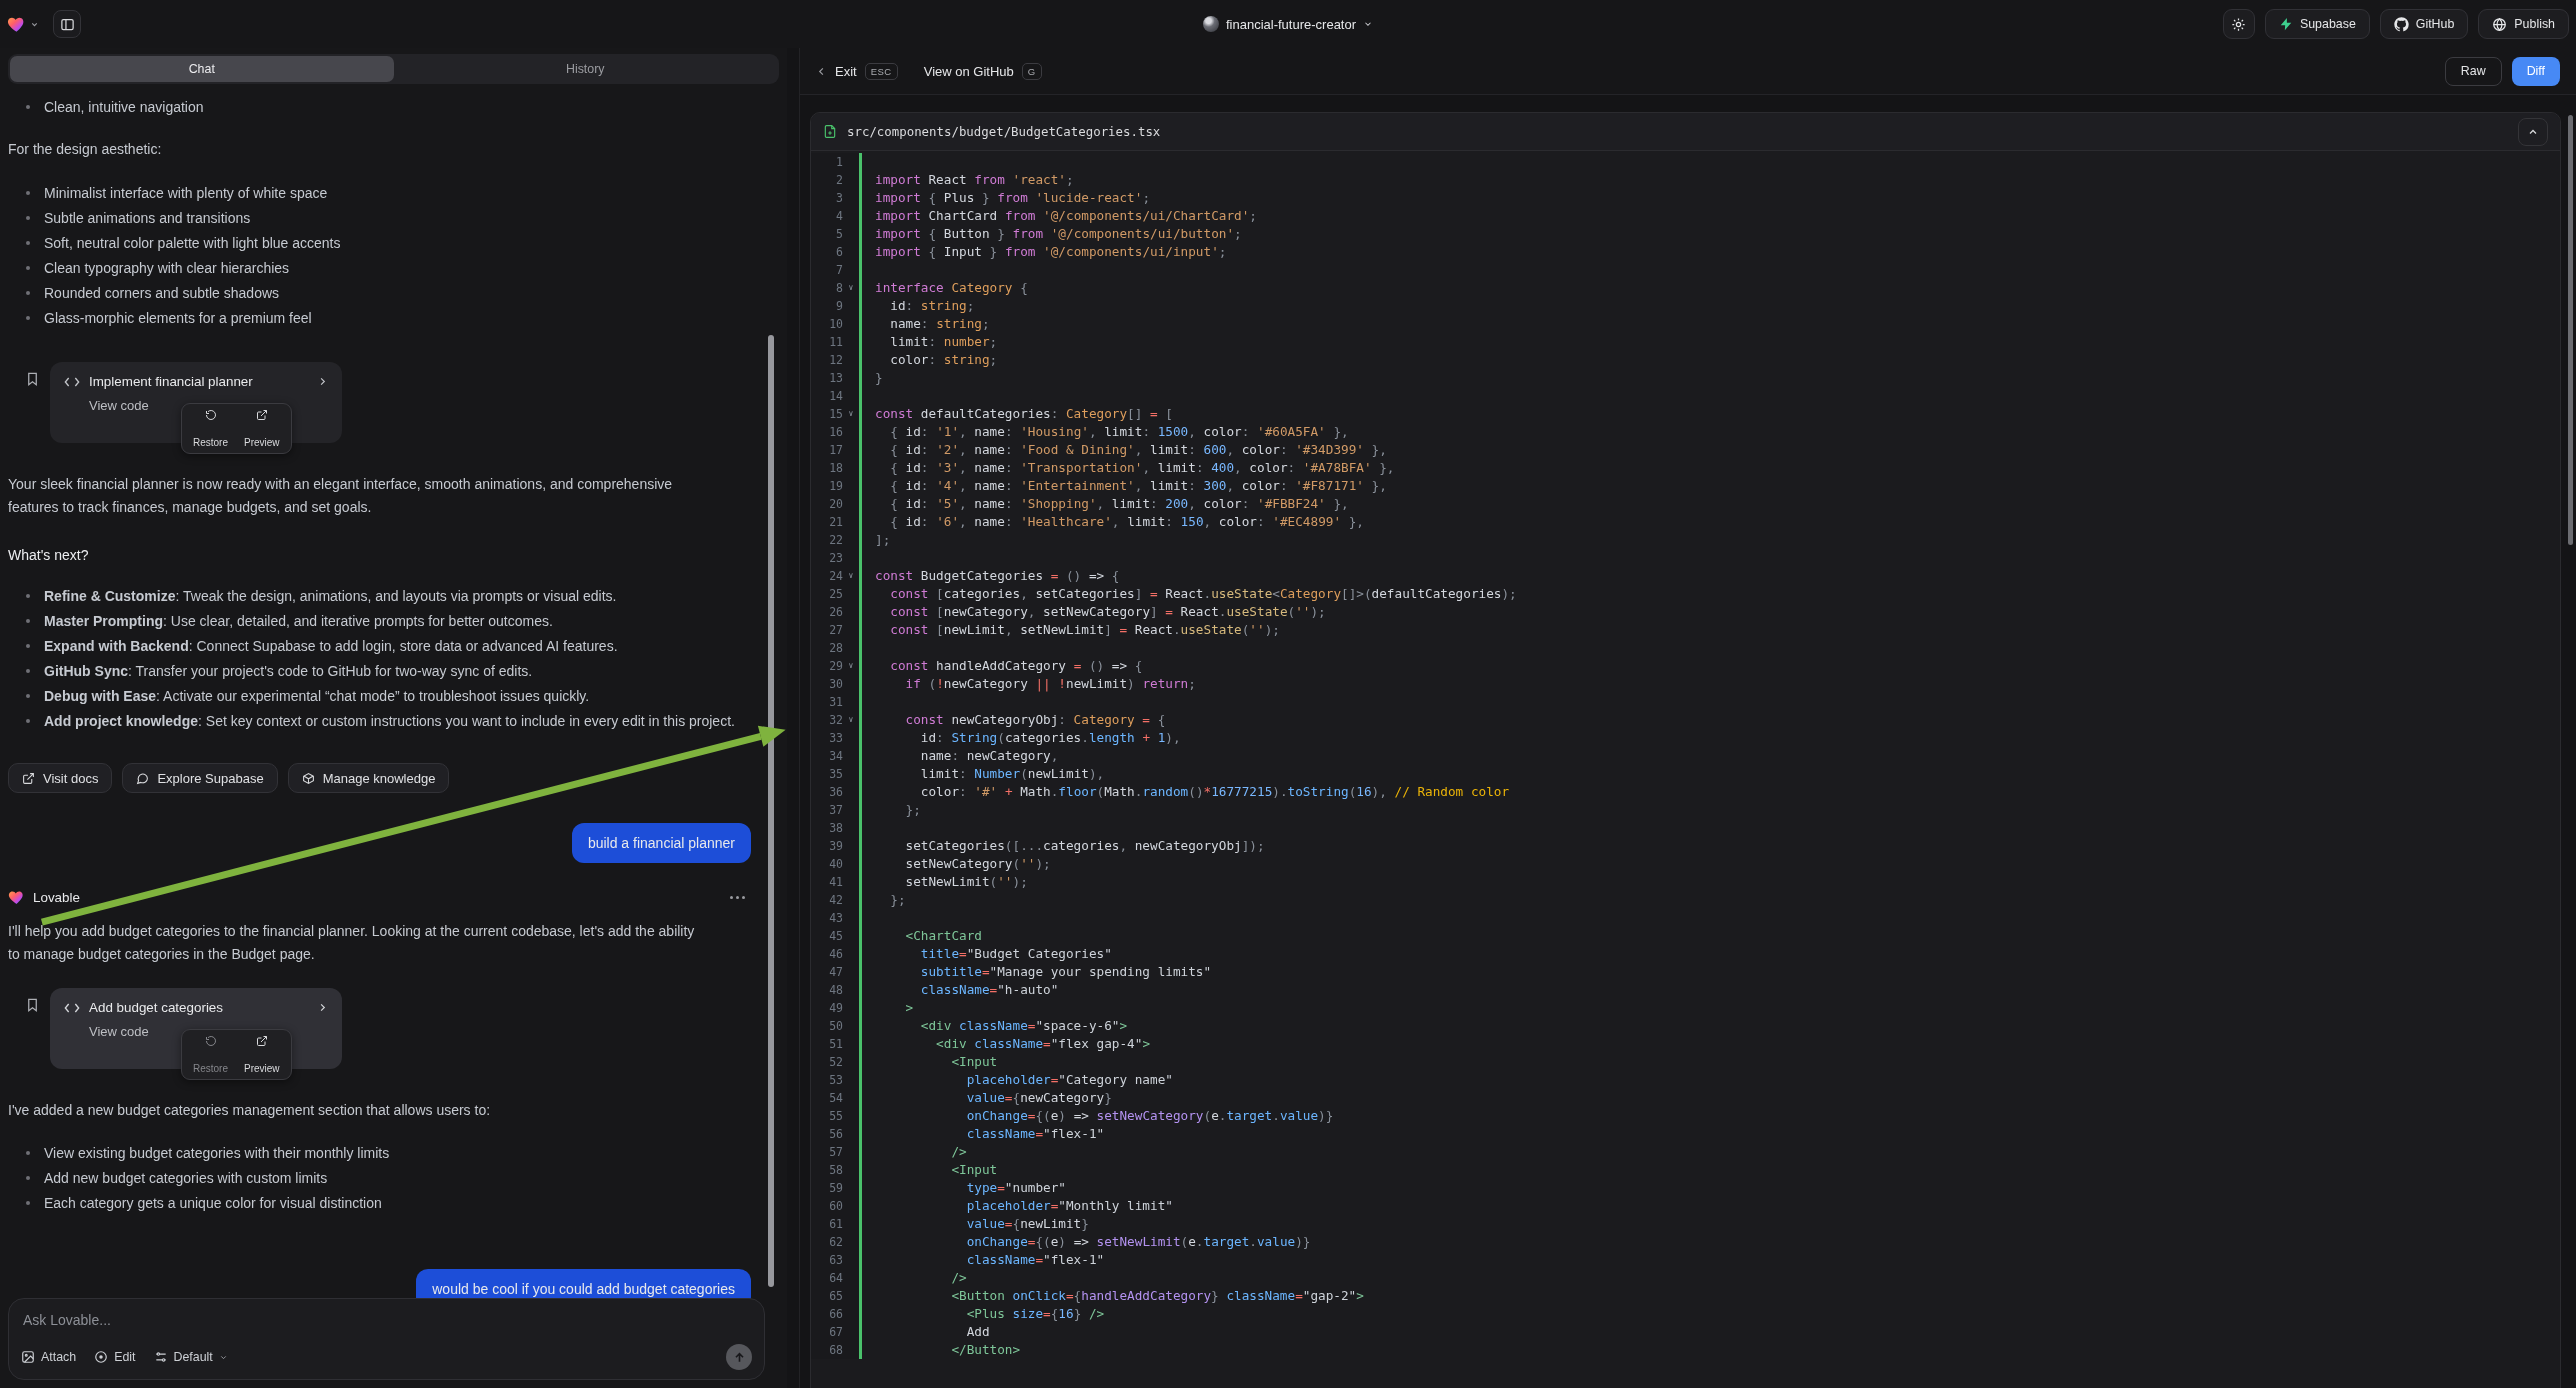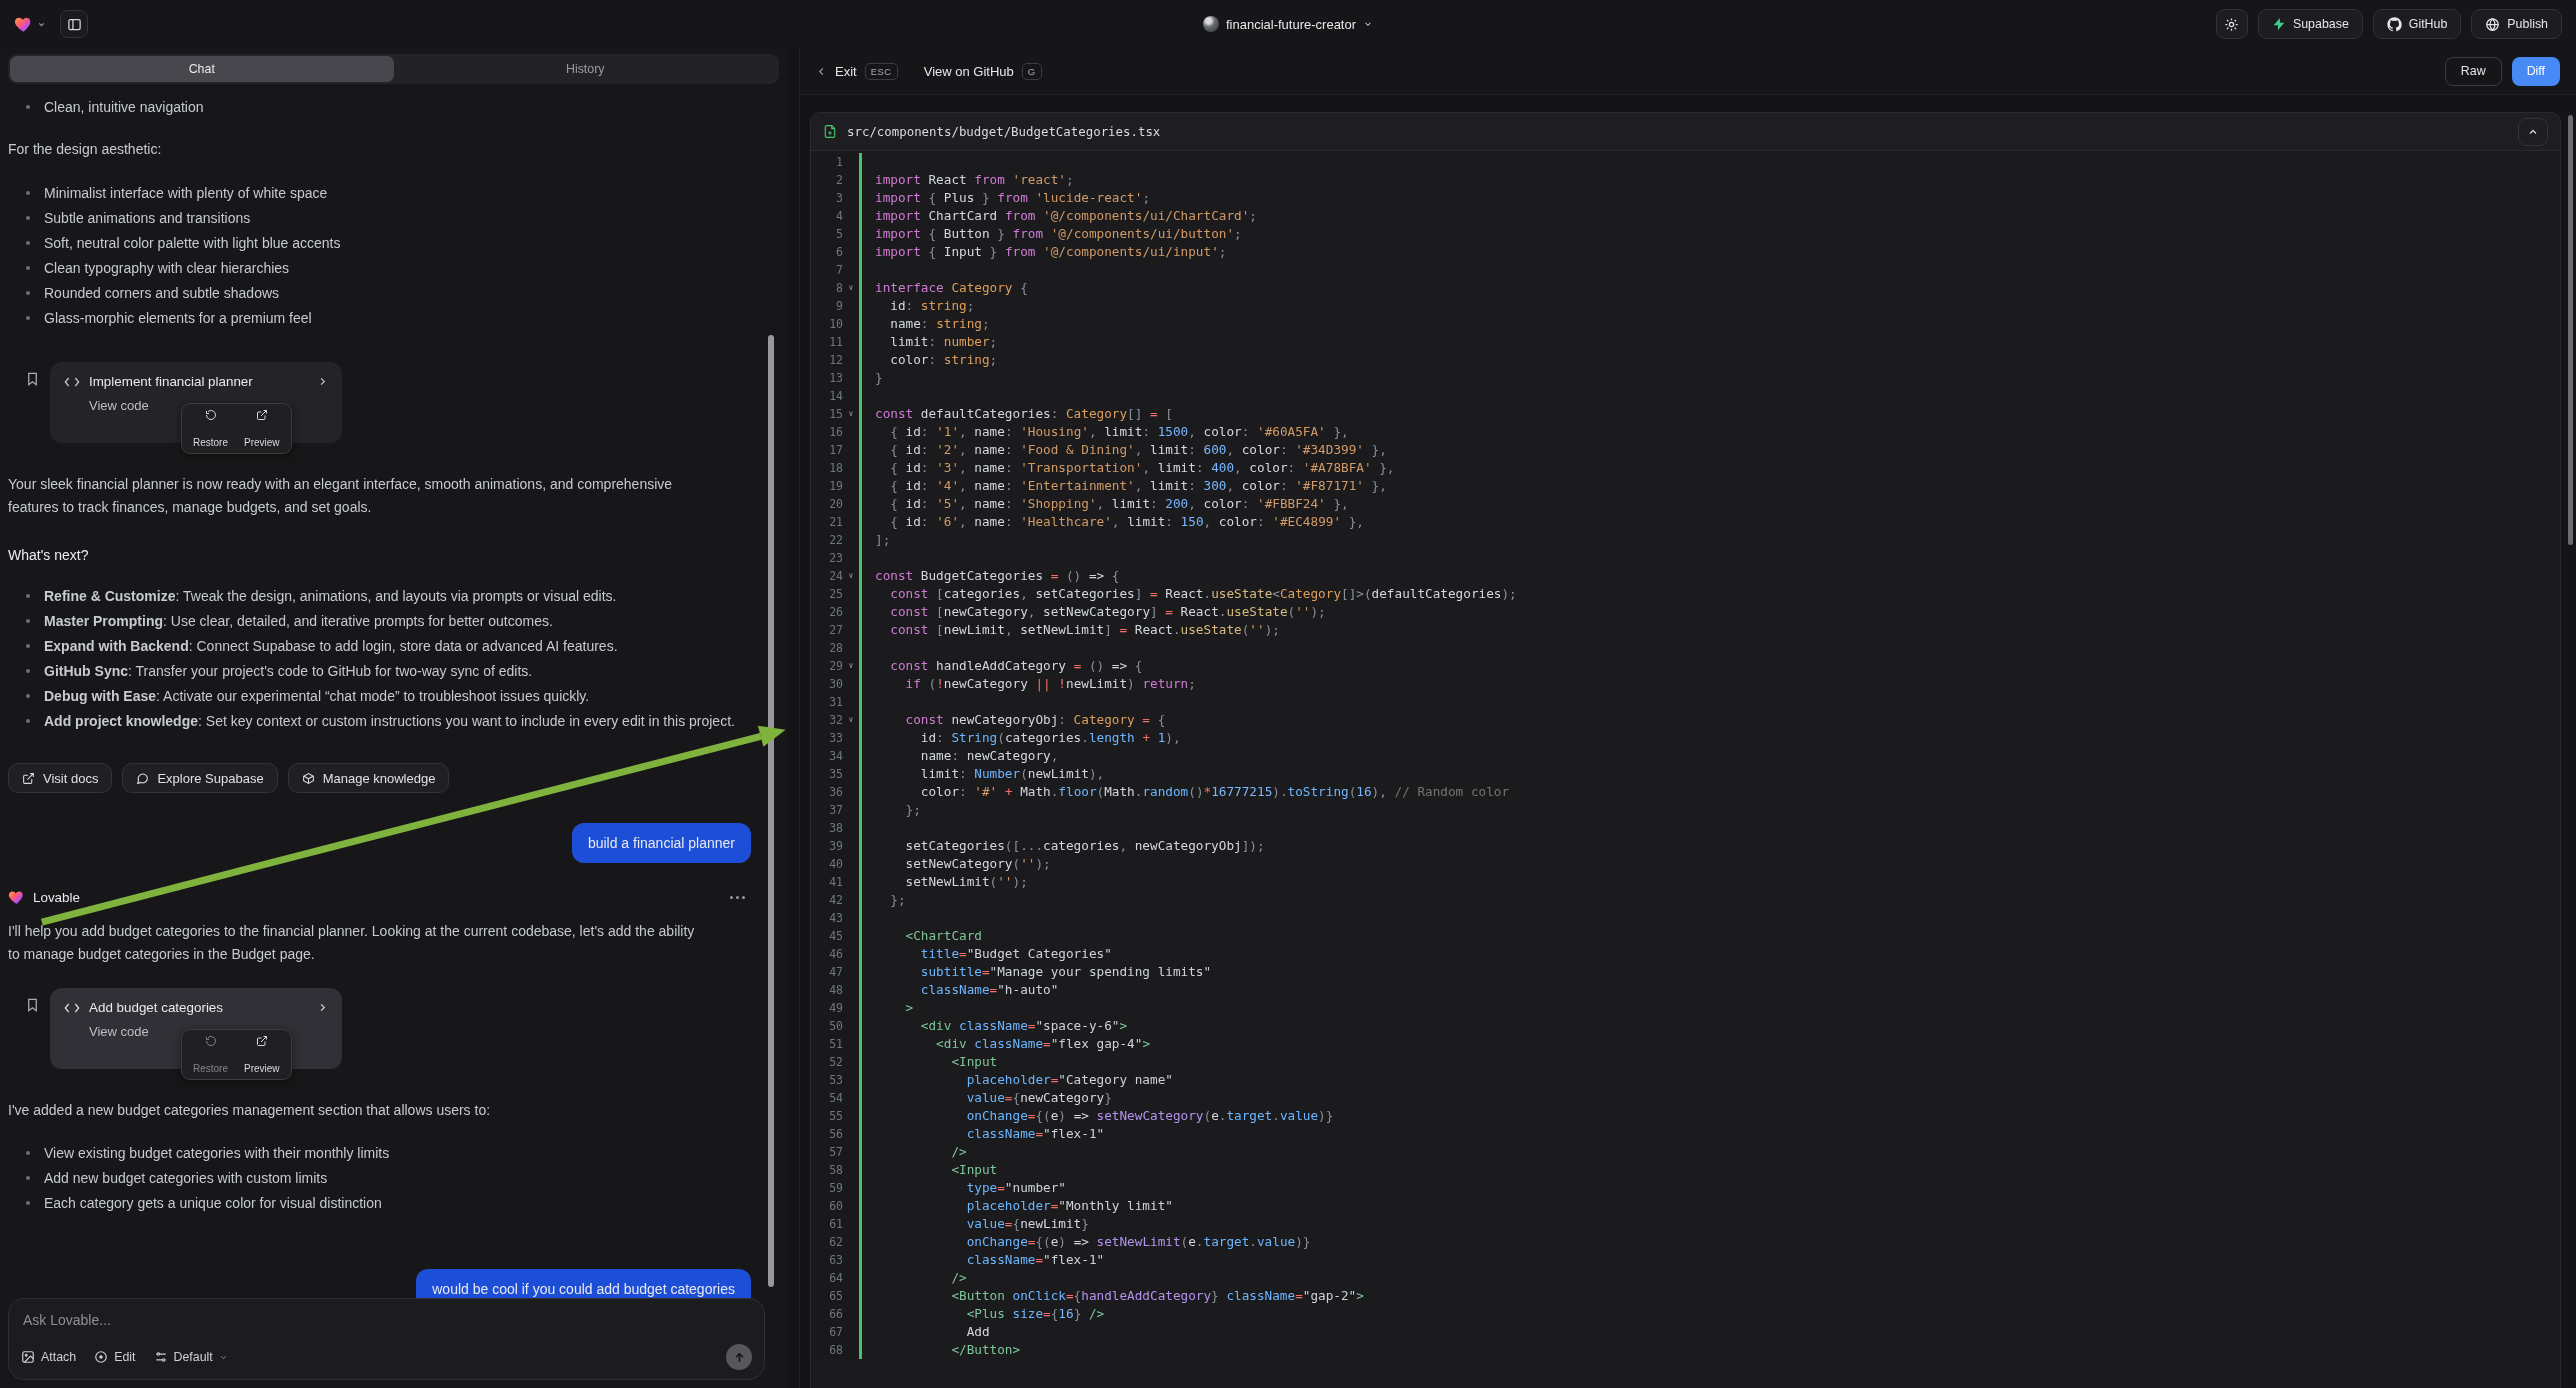--- a/index.html
+++ b/index.html
@@ -1,21 +1,21 @@
 <!DOCTYPE html>
 <html><head>
 <meta charset="utf-8">
 <style>
   * { margin:0; padding:0; box-sizing:border-box; }
   html,body { background:#0e0e10; }
   body { font-family:"Liberation Sans", sans-serif; }
   #app { position:relative; width:2576px; height:1388px; background:#141416; overflow:hidden; }
 
   
-  .topbar { position:absolute; left:0; top:0; width:2576px; height:48px; background:#161618; display:flex; align-items:center; padding:0 14px; }
+  .topbar { position:absolute; left:0; top:0; width:2576px; height:48px; background:#161618; display:flex; align-items:center; padding:0 7px; }
   .tb-left { display:flex; align-items:center; gap:6px; }
   .logo-btn { display:flex; align-items:center; gap:4px; cursor:pointer; }
   .chev { color:#9a9ba0; }
   .panel-btn { width:28px; height:28px; border:1px solid #333338; border-radius:8px; display:flex; align-items:center; justify-content:center; margin-left:8px; background:#1b1b1e; }
   .tb-center { position:absolute; left:50%; top:0; transform:translateX(-50%); height:48px; display:flex; align-items:center; gap:7px; }
   .proj-icon { width:16px; height:16px; border-radius:50%; background:radial-gradient(circle at 35% 30%, #d9dadf 0 18%, #6a6c74 40%, #2c2d33 100%); }
   .proj-name { font-size:13px; color:#e7e8ea; }
   .tb-right { margin-left:auto; display:flex; align-items:center; gap:10px; }
   .tb-btn { height:30px; display:flex; align-items:center; gap:7px; padding:0 13px; border:1px solid #313136; background:#1d1d20; border-radius:9px; color:#e6e7e9; font-size:12.4px; cursor:pointer; }
   .tb-iconbtn { width:32px; height:30px; padding:0; justify-content:center; }
@@ -80,21 +80,21 @@
 
   .code-area { position:absolute; left:0; top:38px; right:0; bottom:0; background:#1b1b1e; font-family:"DejaVu Sans Mono", monospace; font-size:12.7px; padding-top:2px; }
   .cl { display:flex; height:18px; line-height:18px; }
   .gut { width:32px; text-align:right; color:#6e7681; font-size:11.5px; background:#19191c; flex:none; }
   .fold { width:16px; text-align:center; color:#8b949e; font-size:8px; background:#19191c; flex:none; cursor:pointer; }
   .dbar { width:3px; background:#4ac26b; flex:none; }
   .ct { white-space:pre; padding-left:13px; flex:1; color:#d3d7de; }
   .tk-k{color:#cf7bd4}.tk-v{color:#d3d7de}.tk-p{color:#8a919b}.tk-s{color:#d19a66}
   .tk-n{color:#79b8ff}.tk-f{color:#6cb6ff}.tk-y{color:#d7ba7d}.tk-t{color:#de9e5c}
   .tk-j{color:#7ec699}.tk-a{color:#6cb6ff}.tk-o{color:#f47067}.tk-av{color:#ced3da}
-  .tk-c{color:#737373}.tk-fn{color:#b392f0}
+  .tk-c{color:#eab308}.tk-fn{color:#b392f0}
 
   .code-sb { position:absolute; right:3px; top:67px; width:5px; height:430px; background:#6b6c71; border-radius:3px; }
 
   
   .arrow-overlay { position:absolute; left:0; top:0; z-index:60; pointer-events:none; }
 
   svg.ic { flex:none; display:block; }
 </style>
 </head>
 <body>

